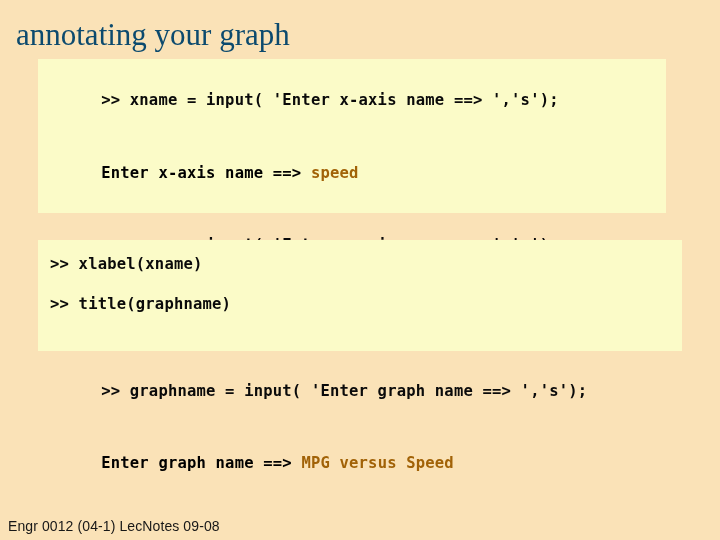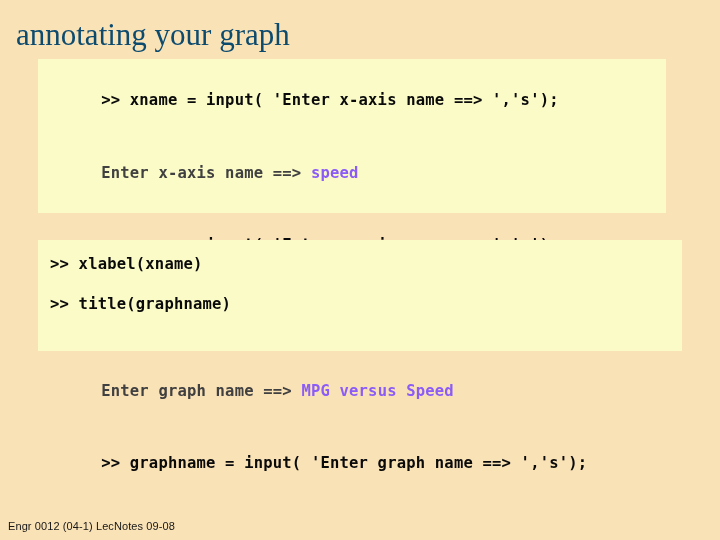--- a/index.html
+++ b/index.html
@@ -49,22 +49,22 @@
     padding: 5px 0 0 6px;
   }
   #transcript-block .line {
     font-size: 15.5px;
     line-height: 24.2px;
     font-weight: bold;
     white-space: pre;
     letter-spacing: 0.2px;
   }
   .l-cmd    { color: #0a0a0a; }
-  .l-prompt { color: #404040; }
-  .l-answer { color: #8b5cf6; }
+  .l-prompt { color: #000000; }
+  .l-answer { color: #a16207; }
 
   
   #commands-block {
     left: 38px;
     top: 240px;
     width: 644px;
     height: 111px;
     padding: 14px 0 0 12px;
   }
   #commands-block .line {
@@ -76,21 +76,21 @@
     letter-spacing: 0.2px;
     margin-bottom: 20px;
   }
   #commands-block .line:last-child { margin-bottom: 10px; }
 
   .footer {
     position: absolute;
     left: 8px;
     top: 521px;
     font-family: "Liberation Sans", sans-serif;
-    font-size: 11px;
+    font-size: 14px;
     line-height: 11px;
     color: #171717;
     white-space: nowrap;
     letter-spacing: 0.1px;
   }
 </style>
 </head>
 <body>
 
 <div class="slide">
@@ -109,25 +109,25 @@
 
     <div class="line">
       <span class="l-cmd">&gt;&gt; yname = input( 'Enter y-axis name ==&gt; ','s');</span>
     </div>
 
     <div class="line">
       <span class="l-prompt">Enter y-axis name ==&gt; </span><span class="l-answer">mpg</span>
     </div>
 
     <div class="line">
-      <span class="l-prompt">Enter graph name ==&gt; </span><span class="l-answer">MPG versus Speed</span>
+      <span class="l-cmd">&gt;&gt; graphname = input( 'Enter graph name ==&gt; ','s');</span>
     </div>
 
     <div class="line">
-      <span class="l-cmd">&gt;&gt; graphname = input( 'Enter graph name ==&gt; ','s');</span>
+      <span class="l-prompt">Enter graph name ==&gt; </span><span class="l-answer">MPG versus Speed</span>
     </div>
   </div>
 
   <div class="code-block" id="commands-block">
     <div class="line">&gt;&gt; xlabel(xname)</div>
     <div class="line">&gt;&gt; title(graphname)</div>
   </div>
 
   <div class="footer">Engr 0012 (04-1) LecNotes 09-08</div>
 

